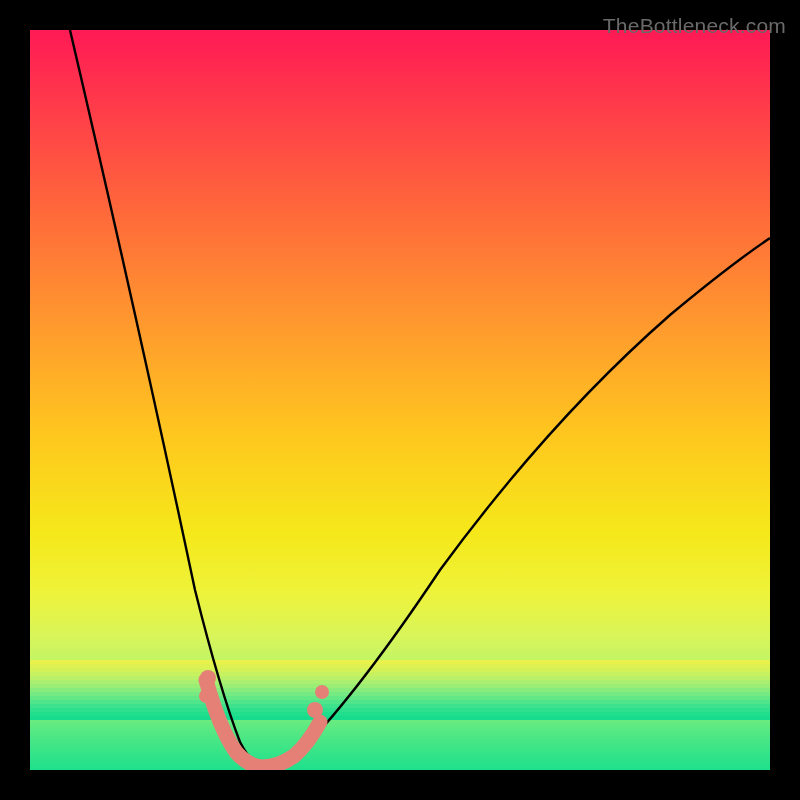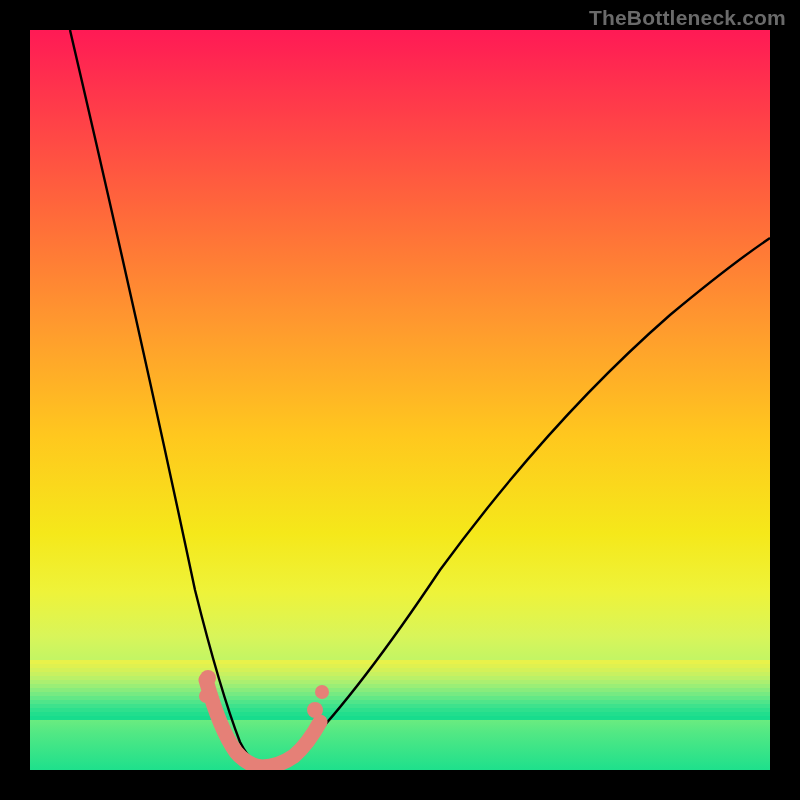--- a/index.html
+++ b/index.html
@@ -50,25 +50,25 @@
     bottom: 0;
     height: 110px;
     pointer-events: none;
   }
   .stripes div {
     height: 4px;
     width: 100%;
   }
   .watermark {
     position: absolute;
-    top: 6px;
+    top: 14px;
     right: 14px;
     color: #6a6a6a;
     font-size: 21px;
-    font-weight: 700;
+    font-weight: 400;
     letter-spacing: 0.2px;
     user-select: none;
   }
   svg.curve {
     position: absolute;
     inset: 0;
   }
 </style>
 </head>
 <body>

